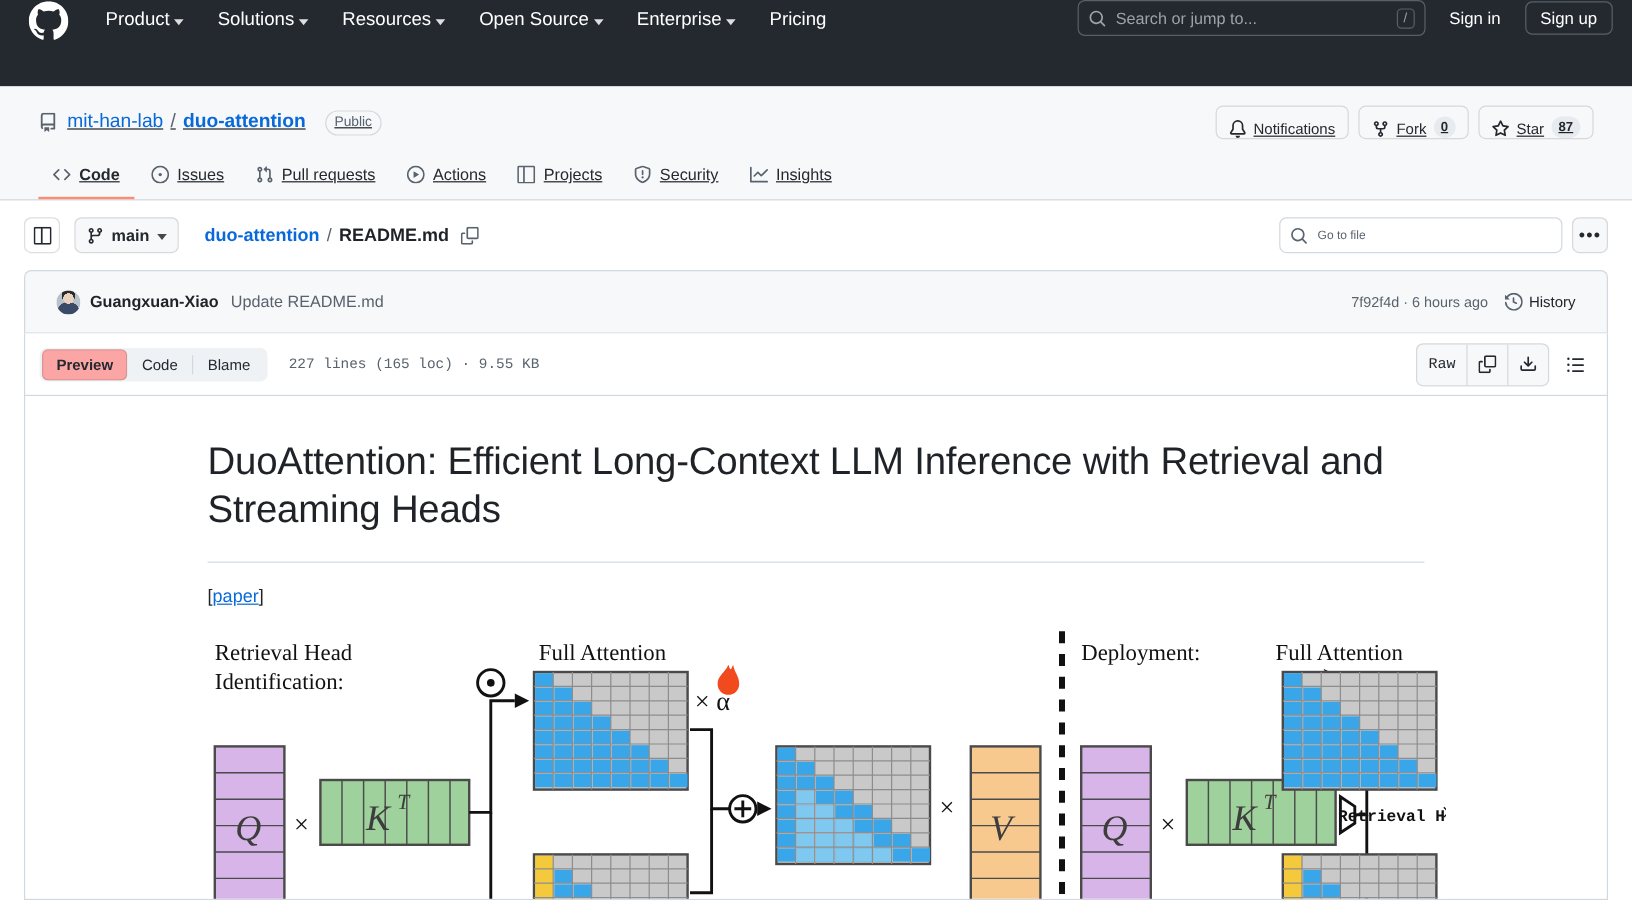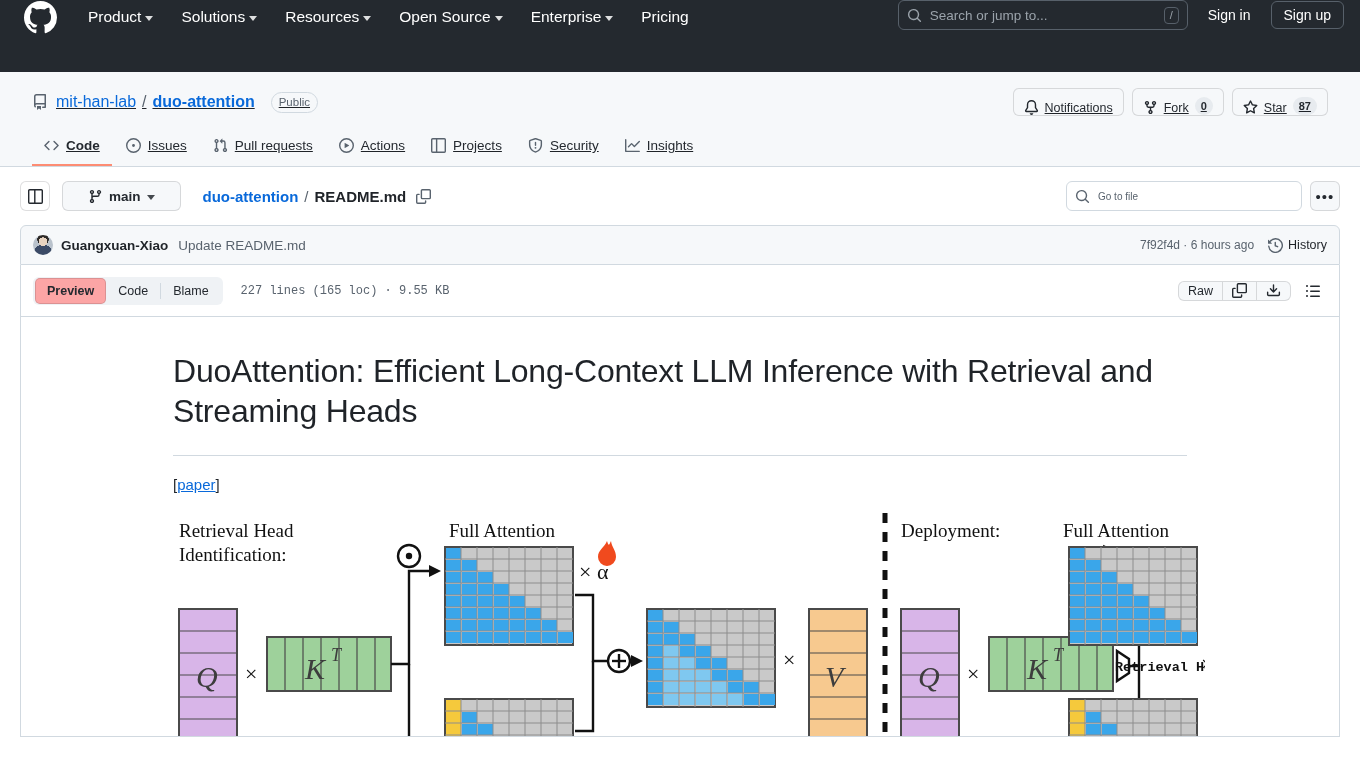--- a/index.html
+++ b/index.html
@@ -134,21 +134,21 @@
     display: flex; align-items: center; justify-content: center;
     cursor: pointer; color: #24292f;
     flex: 0 0 auto;
   }
   .branch-btn {
     display: inline-flex; align-items: center; gap: 6px;
     background: #f6f8fa;
     border: 1px solid rgba(31,35,40,.15);
     border-radius: 6px;
     font-size: 13.5px; font-weight: 600; color: #24292f;
-    padding: 5px 25px; height: 30px; cursor: pointer;
+    padding: 5px 9px; height: 30px; cursor: pointer;
   }
   .breadcrumb {
     display: flex; align-items: center; gap: 6px;
     font-size: 15px; margin-left: 10px;
   }
   .crumb-link { color: #0969da; font-weight: 700; cursor: pointer; }
   .crumb-sep { color: #59636e; font-weight: 400; }
   .crumb-current { color: #1f2328; font-weight: 700; }
   .copy-path { margin-left: 4px; color: #59636e; cursor: pointer; display:flex; align-items:center;}
   .file-nav-right { margin-left: auto; display: flex; align-items: center; gap: 8px; }
@@ -170,23 +170,23 @@
     cursor: pointer; letter-spacing: 1px; color: #24292f;
     font-size: 15px; line-height: 1;
   }
 
   
   .commit-box {
     margin: 0 20px;
     border: 1px solid #d1d9e0;
     border-radius: 6px 6px 0 0;
     background: #f6f8fa;
-    height: 40px;
+    height: 53px;
     display: flex; align-items: center;
-    padding: 0 12px;
+    padding: 0 26px;
   }
   .avatar {
     width: 20px; height: 20px; border-radius: 50%;
     background: #6e7781;
     background-image:
        radial-gradient(circle at 50% 34%, #e8d3c0 0 26%, transparent 27%),
        radial-gradient(circle at 50% 96%, #3b4a66 0 44%, transparent 45%),
        radial-gradient(circle at 50% 22%, #2d2a28 0 30%, transparent 31%);
     background-color: #b9c2cc;
     margin-right: 8px; flex: 0 0 auto;
@@ -231,21 +231,21 @@
   .seg-divider { width: 1px; height: 16px; background: #d1d9e0; }
   .file-meta {
     font-family: "Liberation Mono", monospace;
     font-size: 12px; color: #59636e; margin-left: 18px;
   }
   .toolbar-right { margin-left: auto; display: flex; align-items: center; gap: 8px; }
   .btn-group {
     display: flex; align-items: stretch;
     border: 1px solid rgba(31,35,40,.15);
     border-radius: 6px; overflow: hidden;
-    height: 20px; background: #f6f8fa;
+    height: 36px; background: #f6f8fa; font-family: Liberation Mono, monospace;
   }
   .btn-group > div {
     display: flex; align-items: center; justify-content: center;
     padding: 0 9px; cursor: pointer; font-size: 12.5px; color: #24292f;
     border-right: 1px solid rgba(31,35,40,.15);
   }
   .btn-group > div:last-child { border-right: none; }
   .plain-icon-btn {
     width: 28px; height: 28px;
     display: flex; align-items: center; justify-content: center;

